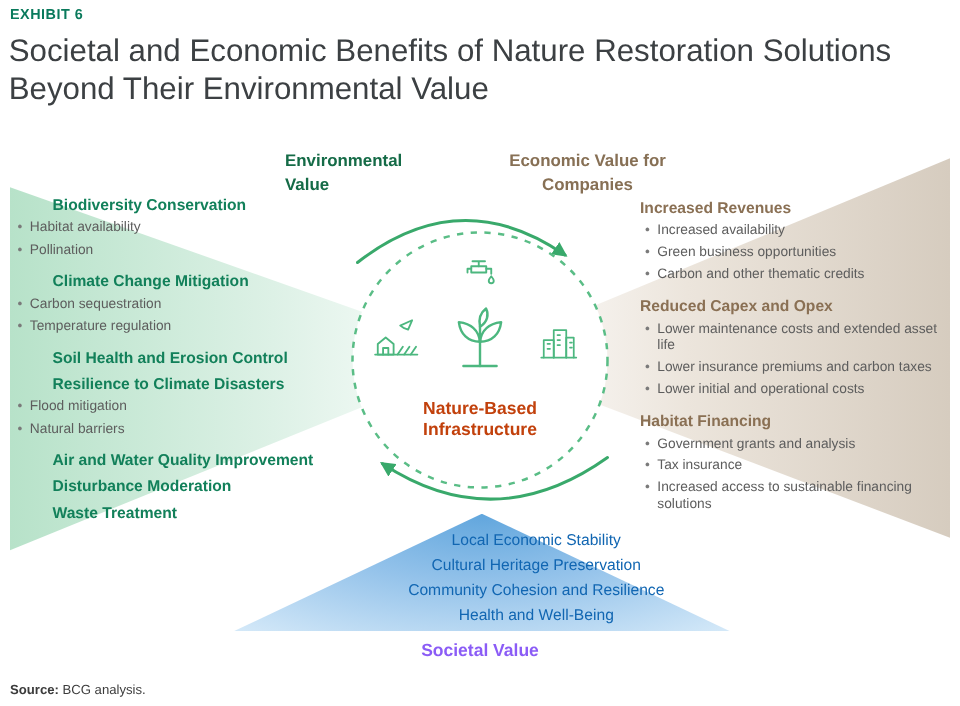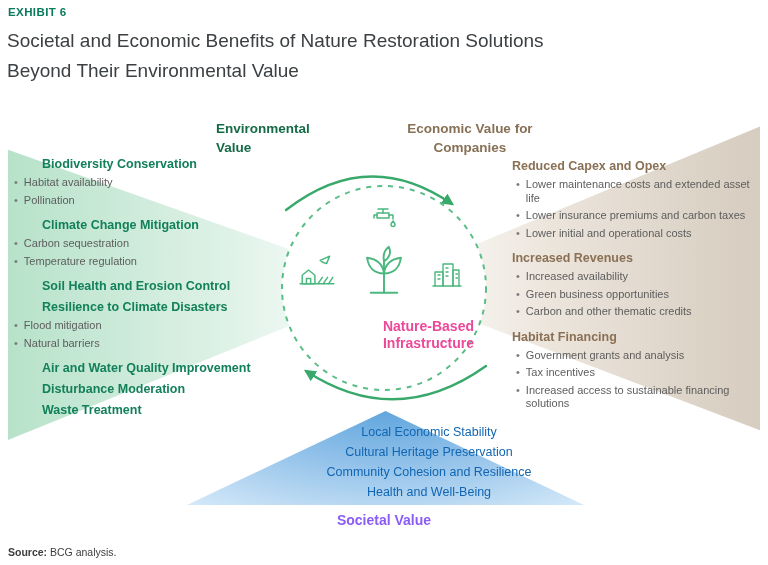--- a/index.html
+++ b/index.html
@@ -1,35 +1,35 @@
 <!DOCTYPE html>
 <html><head>
 <meta charset="utf-8">
 <style>
   html,body { margin:0; padding:0; background:#ffffff; font-family:"Liberation Sans", sans-serif; }
   .canvas { position:relative; width:768px; height:565px; background:#fff; overflow:hidden; }
 
   .exhibit-label { position:absolute; left:8px; top:6px; font-size:11.5px; font-weight:bold; letter-spacing:.4px; color:#0a7a5c; }
-  .title { position:absolute; left:7px; top:26px; margin:0; font-size:19px; line-height:30px; font-weight:400; color:#3c4043; }
+  .title { position:absolute; left:7px; top:26px; margin:0; font-size:25px; line-height:30px; font-weight:400; color:#3c4043; }
 
   
   .wedge { position:absolute; top:120px; width:382px; height:330px; }
   .wedge-left { left:8px;
     background:linear-gradient(90deg, #b7e2c9 0%, #ddf1e6 55%, rgba(255,255,255,0) 98%);
     clip-path:polygon(0 9%, 100% 50%, 0 97%); }
   .wedge-right { left:378px;
     background:linear-gradient(270deg, #d6ccbf 0%, #ece5dc 55%, rgba(255,255,255,0) 98%);
     clip-path:polygon(100% 2%, 0 50%, 100% 94%); }
   .tri-blue { position:absolute; left:187px; top:411px; width:397px; height:94px;
     clip-path:polygon(50% 0, 100% 100%, 0 100%);
     background:radial-gradient(ellipse 75% 130% at 50% 0%, #61a6dd 0%, #93c2ea 45%, #d3e8f8 100%); }
 
   
   .value-heading { position:absolute; top:119px; font-size:13.5px; font-weight:bold; line-height:19px; }
-  .env-heading { left:216px; width:125px; color:#156b47; text-align:left; }
+  .env-heading { left:228px; width:125px; color:#156b47; text-align:left; }
   .eco-heading { left:395px; width:150px; color:#877055; text-align:center; }
 
   
   .list { position:absolute; }
   .env-list { left:10px; top:156px; width:268px; }
   .eco-list { left:512px; top:158px; width:248px; }
   .group { margin-bottom:10px; }
   .group-plain { margin-bottom:4px; }
   .group-title { font-size:12.5px; font-weight:bold; line-height:17px; margin-bottom:3px; }
   .env-list .group-title { color:#12805a;padding-left:32px; }
@@ -38,22 +38,22 @@
   .bullet::before { content:"\2022"; color:#7a7a7a; margin:0 6px 0 4px; flex:0 0 auto; }
 
   
   .circle { position:absolute; left:280px; top:184px; width:208px; height:208px; }
   .circle svg.ring { position:absolute; left:0; top:0; }
   .circle .icon { position:absolute; }
   .icon-tap { left:50%; top:22px; transform:translateX(-50%); }
   .icon-plant { left:50%; top:58px; transform:translateX(-50%); }
   .icon-city { right:24px; top:74px; }
   .icon-farm { left:18px; top:70px; }
-  .circle-label { position:absolute; left:14px; right:14px; top:134px; text-align:right;
-    font-size:14px; font-weight:bold; line-height:17px; color:#ec4899; }
+  .circle-label { position:absolute; left:14px; right:14px; top:134px; text-align:center;
+    font-size:14px; font-weight:bold; line-height:17px; color:#c2410c; }
 
   .arrows { position:absolute; left:0; top:0; pointer-events:none; }
 
   
   .societal-items { position:absolute; left:0; top:422px; width:768px; text-align:center;padding-left:45px; }
   .societal-item { font-size:12.5px; line-height:20px; color:#1166b2; }
   .societal-heading { position:absolute; left:0; top:512px; width:768px; text-align:center;
     font-size:14px; font-weight:bold; color:#8b5cf6; }
 
   .source { position:absolute; left:8px; top:546px; font-size:10.5px; color:#3c3c3c; }
@@ -111,50 +111,50 @@
     <div class="group group-plain">
       <div class="group-title">Disturbance Moderation</div>
     </div>
     <div class="group group-plain">
       <div class="group-title">Waste Treatment</div>
     </div>
   </div>
 
   <div class="list eco-list">
     <div class="group">
+      <div class="group-title">Increased Revenues</div>
+      <div class="bullet">
+          <span>Increased availability</span>
+        </div>
+      <div class="bullet">
+          <span>Green business opportunities</span>
+        </div>
+      <div class="bullet">
+          <span>Carbon and other thematic credits</span>
+        </div>
+    </div>
+    <div class="group">
       <div class="group-title">Reduced Capex and Opex</div>
       <div class="bullet">
           <span>Lower maintenance costs and extended asset life</span>
         </div>
       <div class="bullet">
           <span>Lower insurance premiums and carbon taxes</span>
         </div>
       <div class="bullet">
           <span>Lower initial and operational costs</span>
         </div>
     </div>
     <div class="group">
-      <div class="group-title">Increased Revenues</div>
-      <div class="bullet">
-          <span>Increased availability</span>
-        </div>
-      <div class="bullet">
-          <span>Green business opportunities</span>
-        </div>
-      <div class="bullet">
-          <span>Carbon and other thematic credits</span>
-        </div>
-    </div>
-    <div class="group">
       <div class="group-title">Habitat Financing</div>
       <div class="bullet">
           <span>Government grants and analysis</span>
         </div>
       <div class="bullet">
-          <span>Tax incentives</span>
+          <span>Tax insurance</span>
         </div>
       <div class="bullet">
           <span>Increased access to sustainable financing solutions</span>
         </div>
     </div>
   </div>
 
   <svg class="arrows" width="768" height="565" viewBox="0 0 768 565">
     <defs>
       <marker id="ah" markerWidth="5" markerHeight="5" refX="4" refY="2.5" orient="auto">

